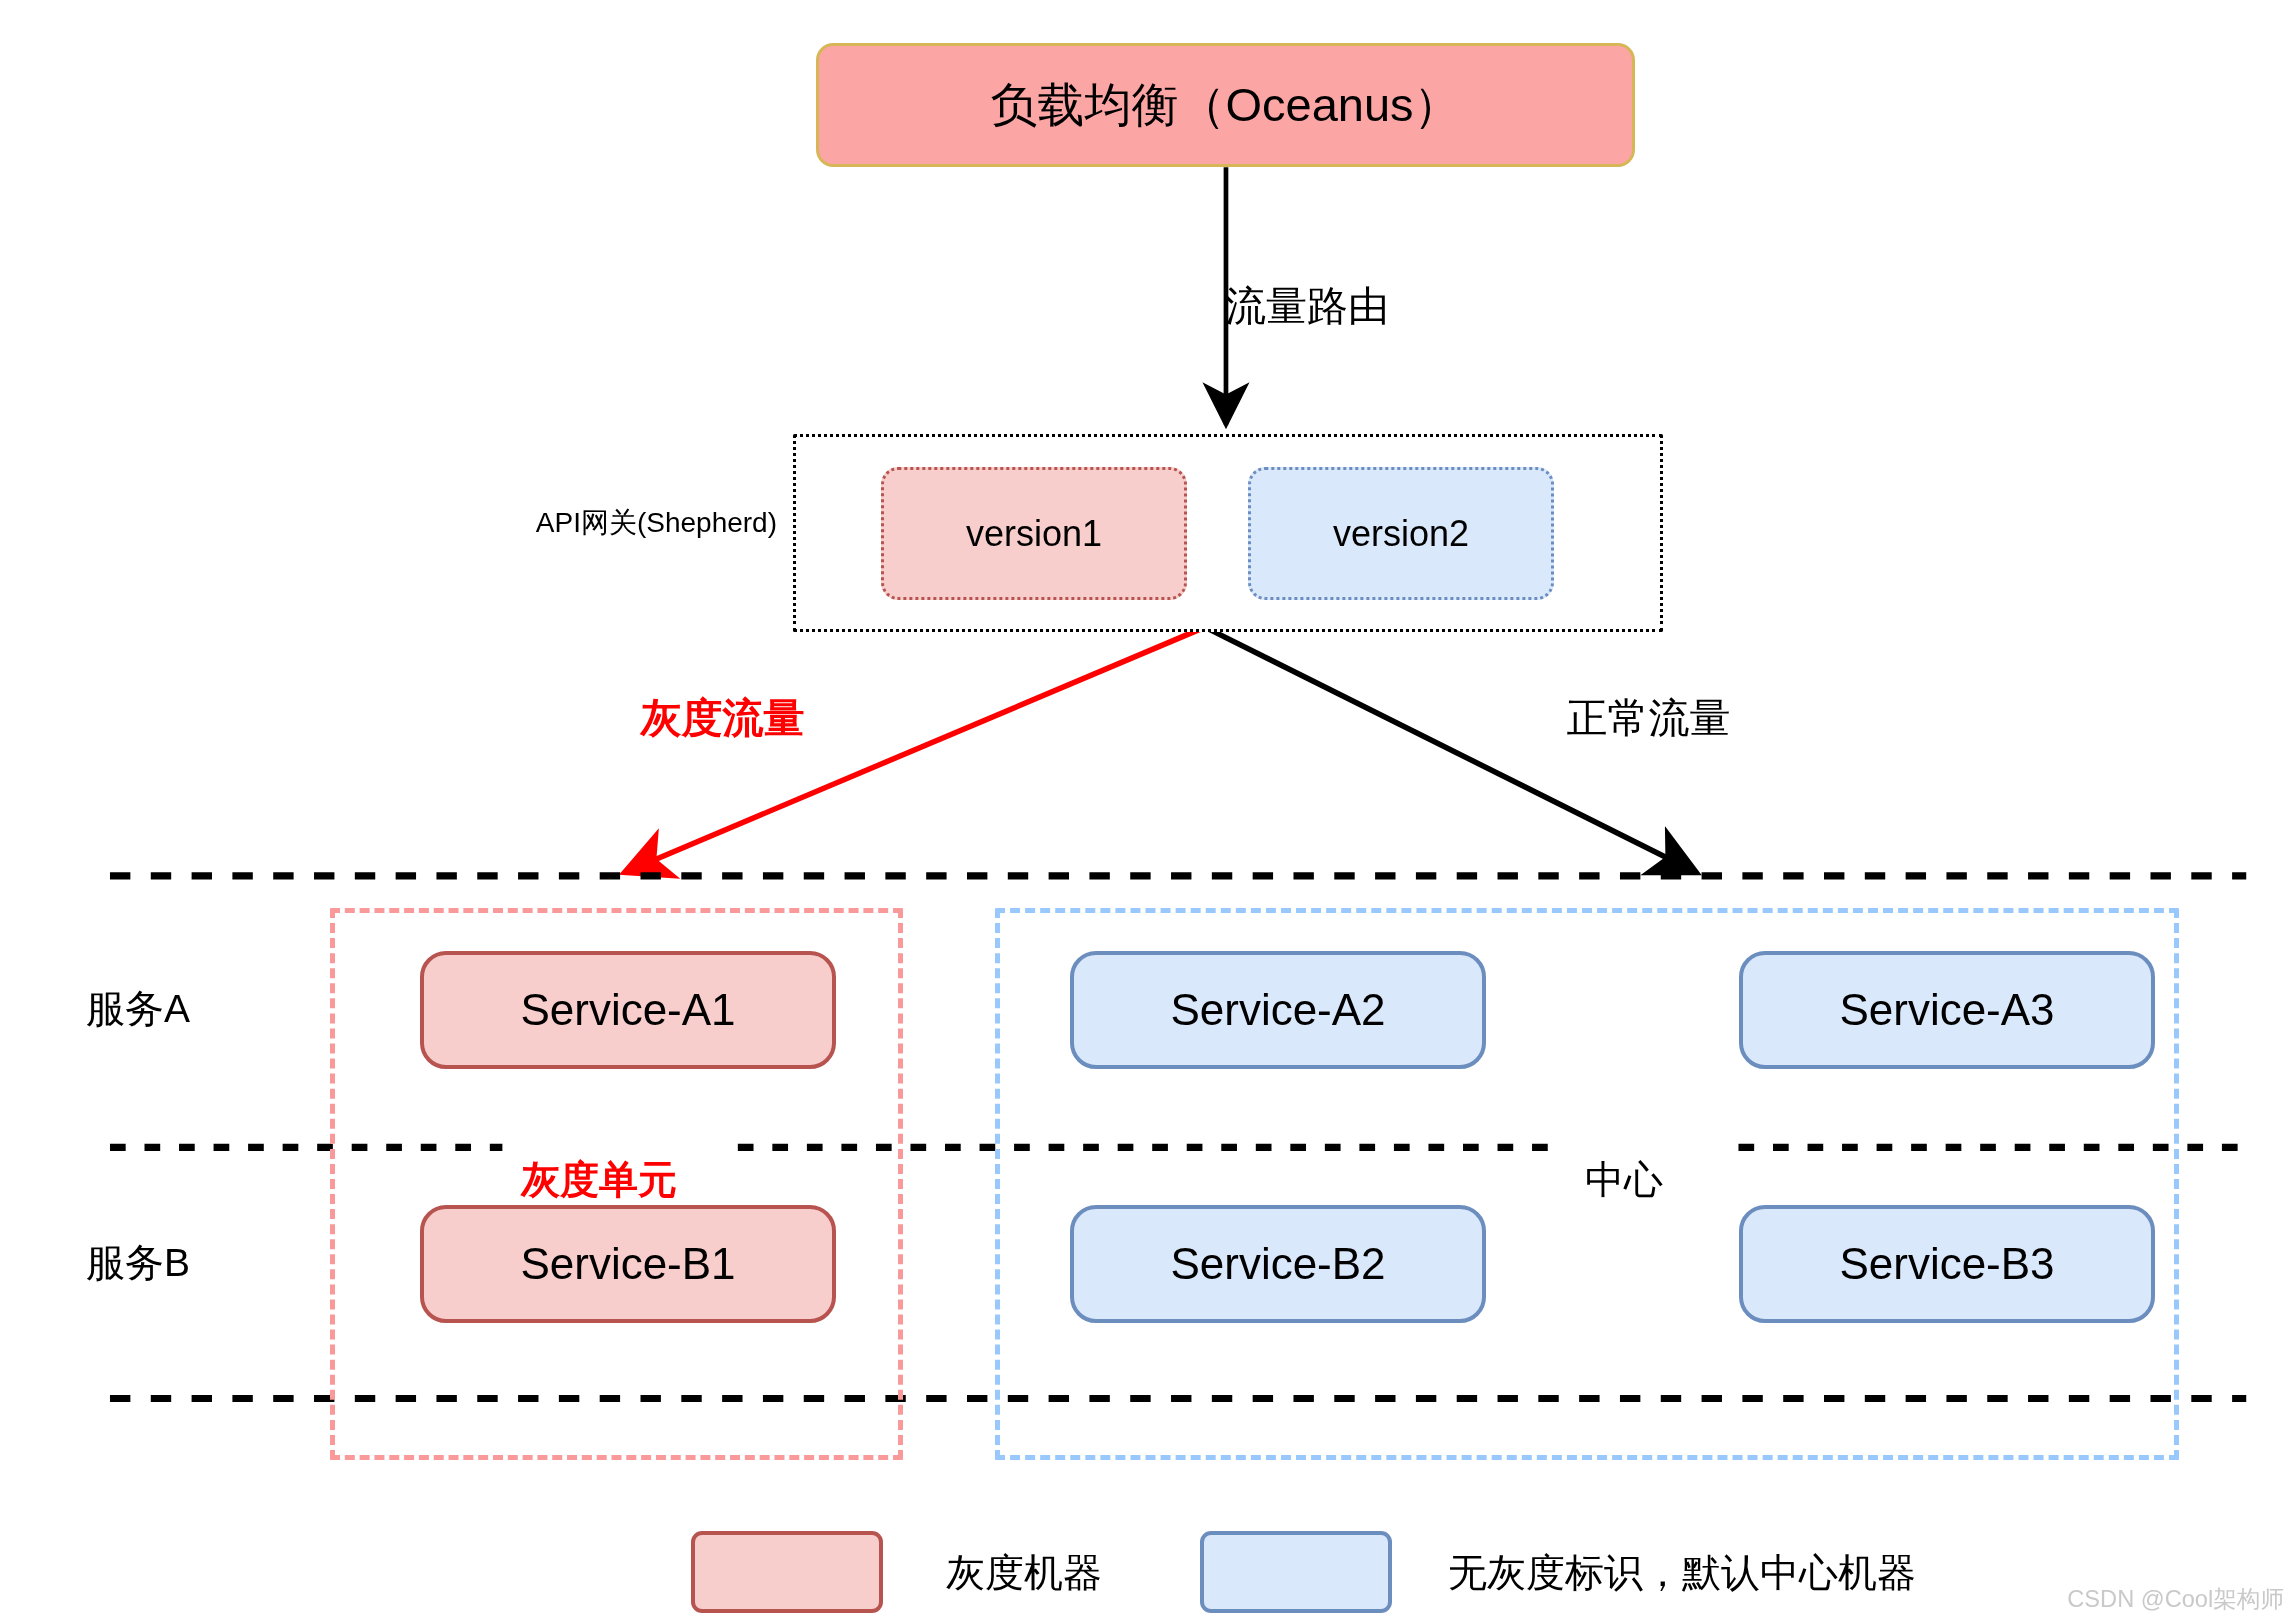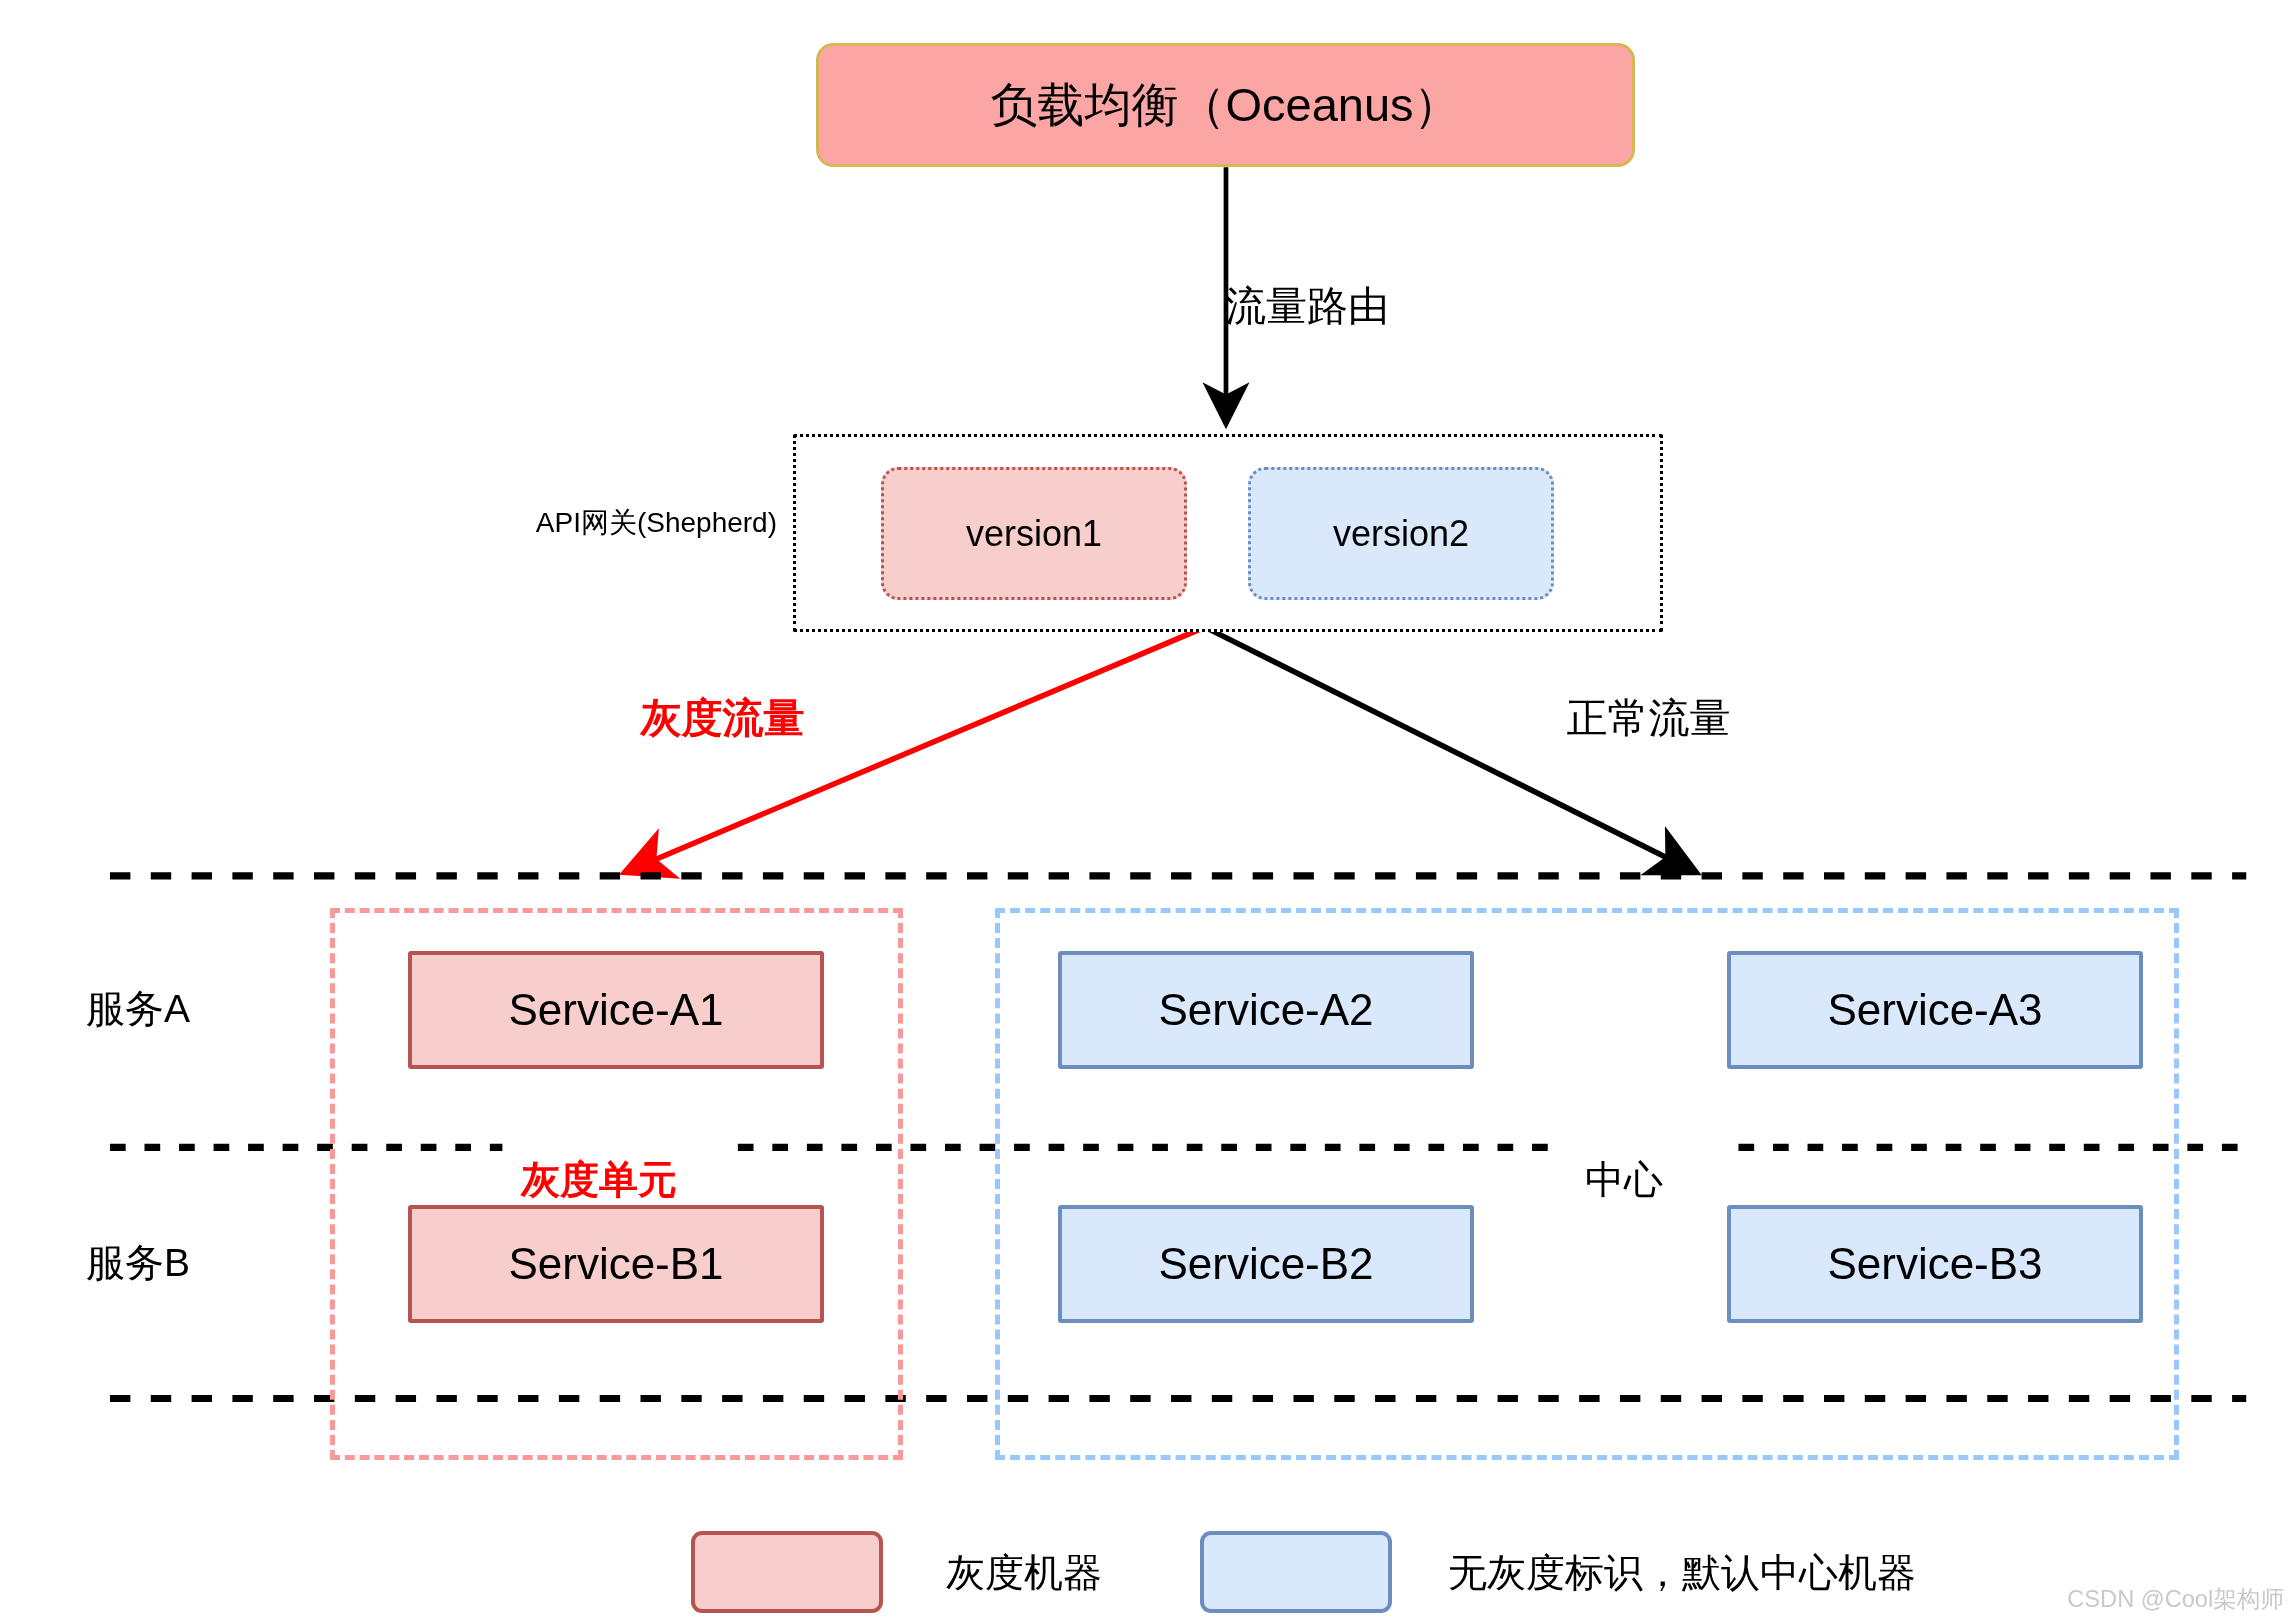--- a/index.html
+++ b/index.html
@@ -158,22 +158,23 @@
   .label-center-unit {
     left: 1574px;
     top: 1124px;
     color: #000000;
   }
 
   
   .svc {
     width: 416px;
     height: 118px;
-    border-radius: 3px;
+    border-radius: 26px;
     font-size: 44px;
+    margin-left: 12px;
   }
   .svc-pink {
     background: #f8cecc;
     border: 4.7px solid #b85450;
   }
   .svc-blue {
     background: #dae8fc;
     border: 4.7px solid #6c8ebf;
   }
   .col-1 { left: 408px; }

